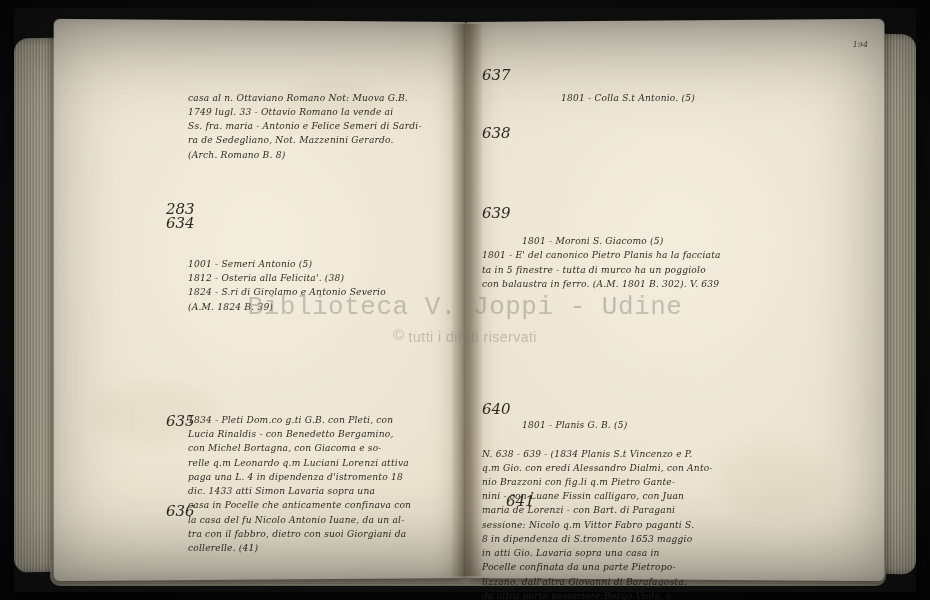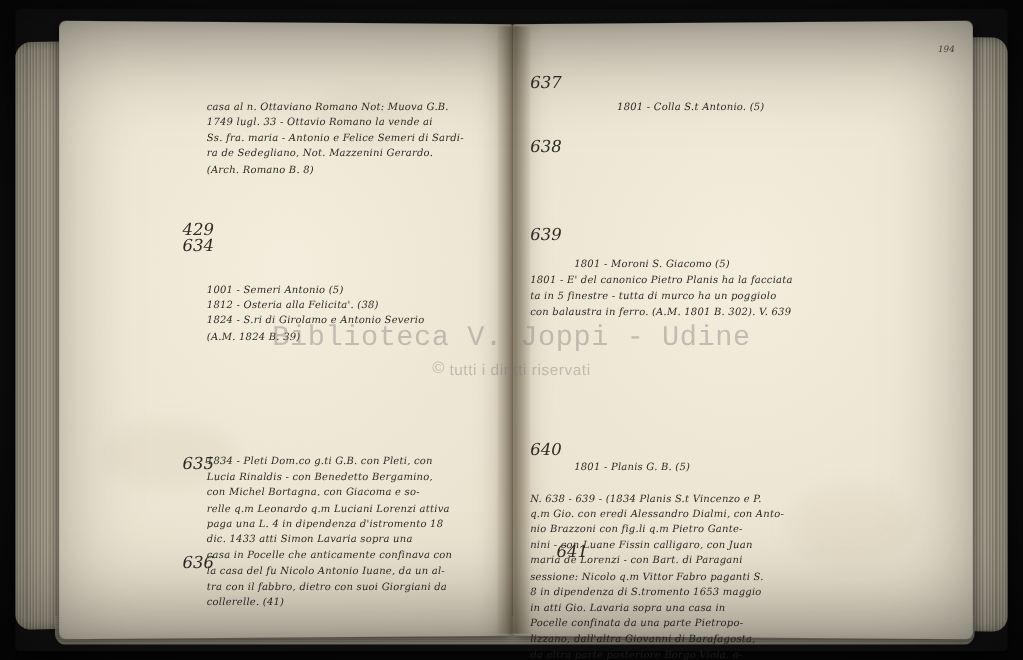--- a/index.html
+++ b/index.html
@@ -248,21 +248,21 @@
 la casa del fu Nicolo Antonio Iuane, da un al-
 tra con il fabbro, dietro con suoi Giorgiani da
 collerelle. (41)</div>
     </div>
     
     
     
     
   </div>
 
-  <div class="num left-num" style="top:200px;">429</div>
+  <div class="num left-num" style="top:200px;">283</div>
   <div class="num left-num" style="top:214px;">634</div>
   <div class="num left-num" style="top:412px;">635</div>
   <div class="num left-num" style="top:502px;">636</div>
 
   <div class="col col-right" style="top:34px;">
     <div class="entry" style="margin-bottom:44px;margin-left:39px;">
       <div class="lines" style="text-indent:40px;">1801 - Colla S.t Antonio. (5)</div>
     </div>
     <div class="entry" style="margin-bottom:42px;">
       <div class="lines" style="text-indent:40px;">1801 - Moroni S. Giacomo (5)

